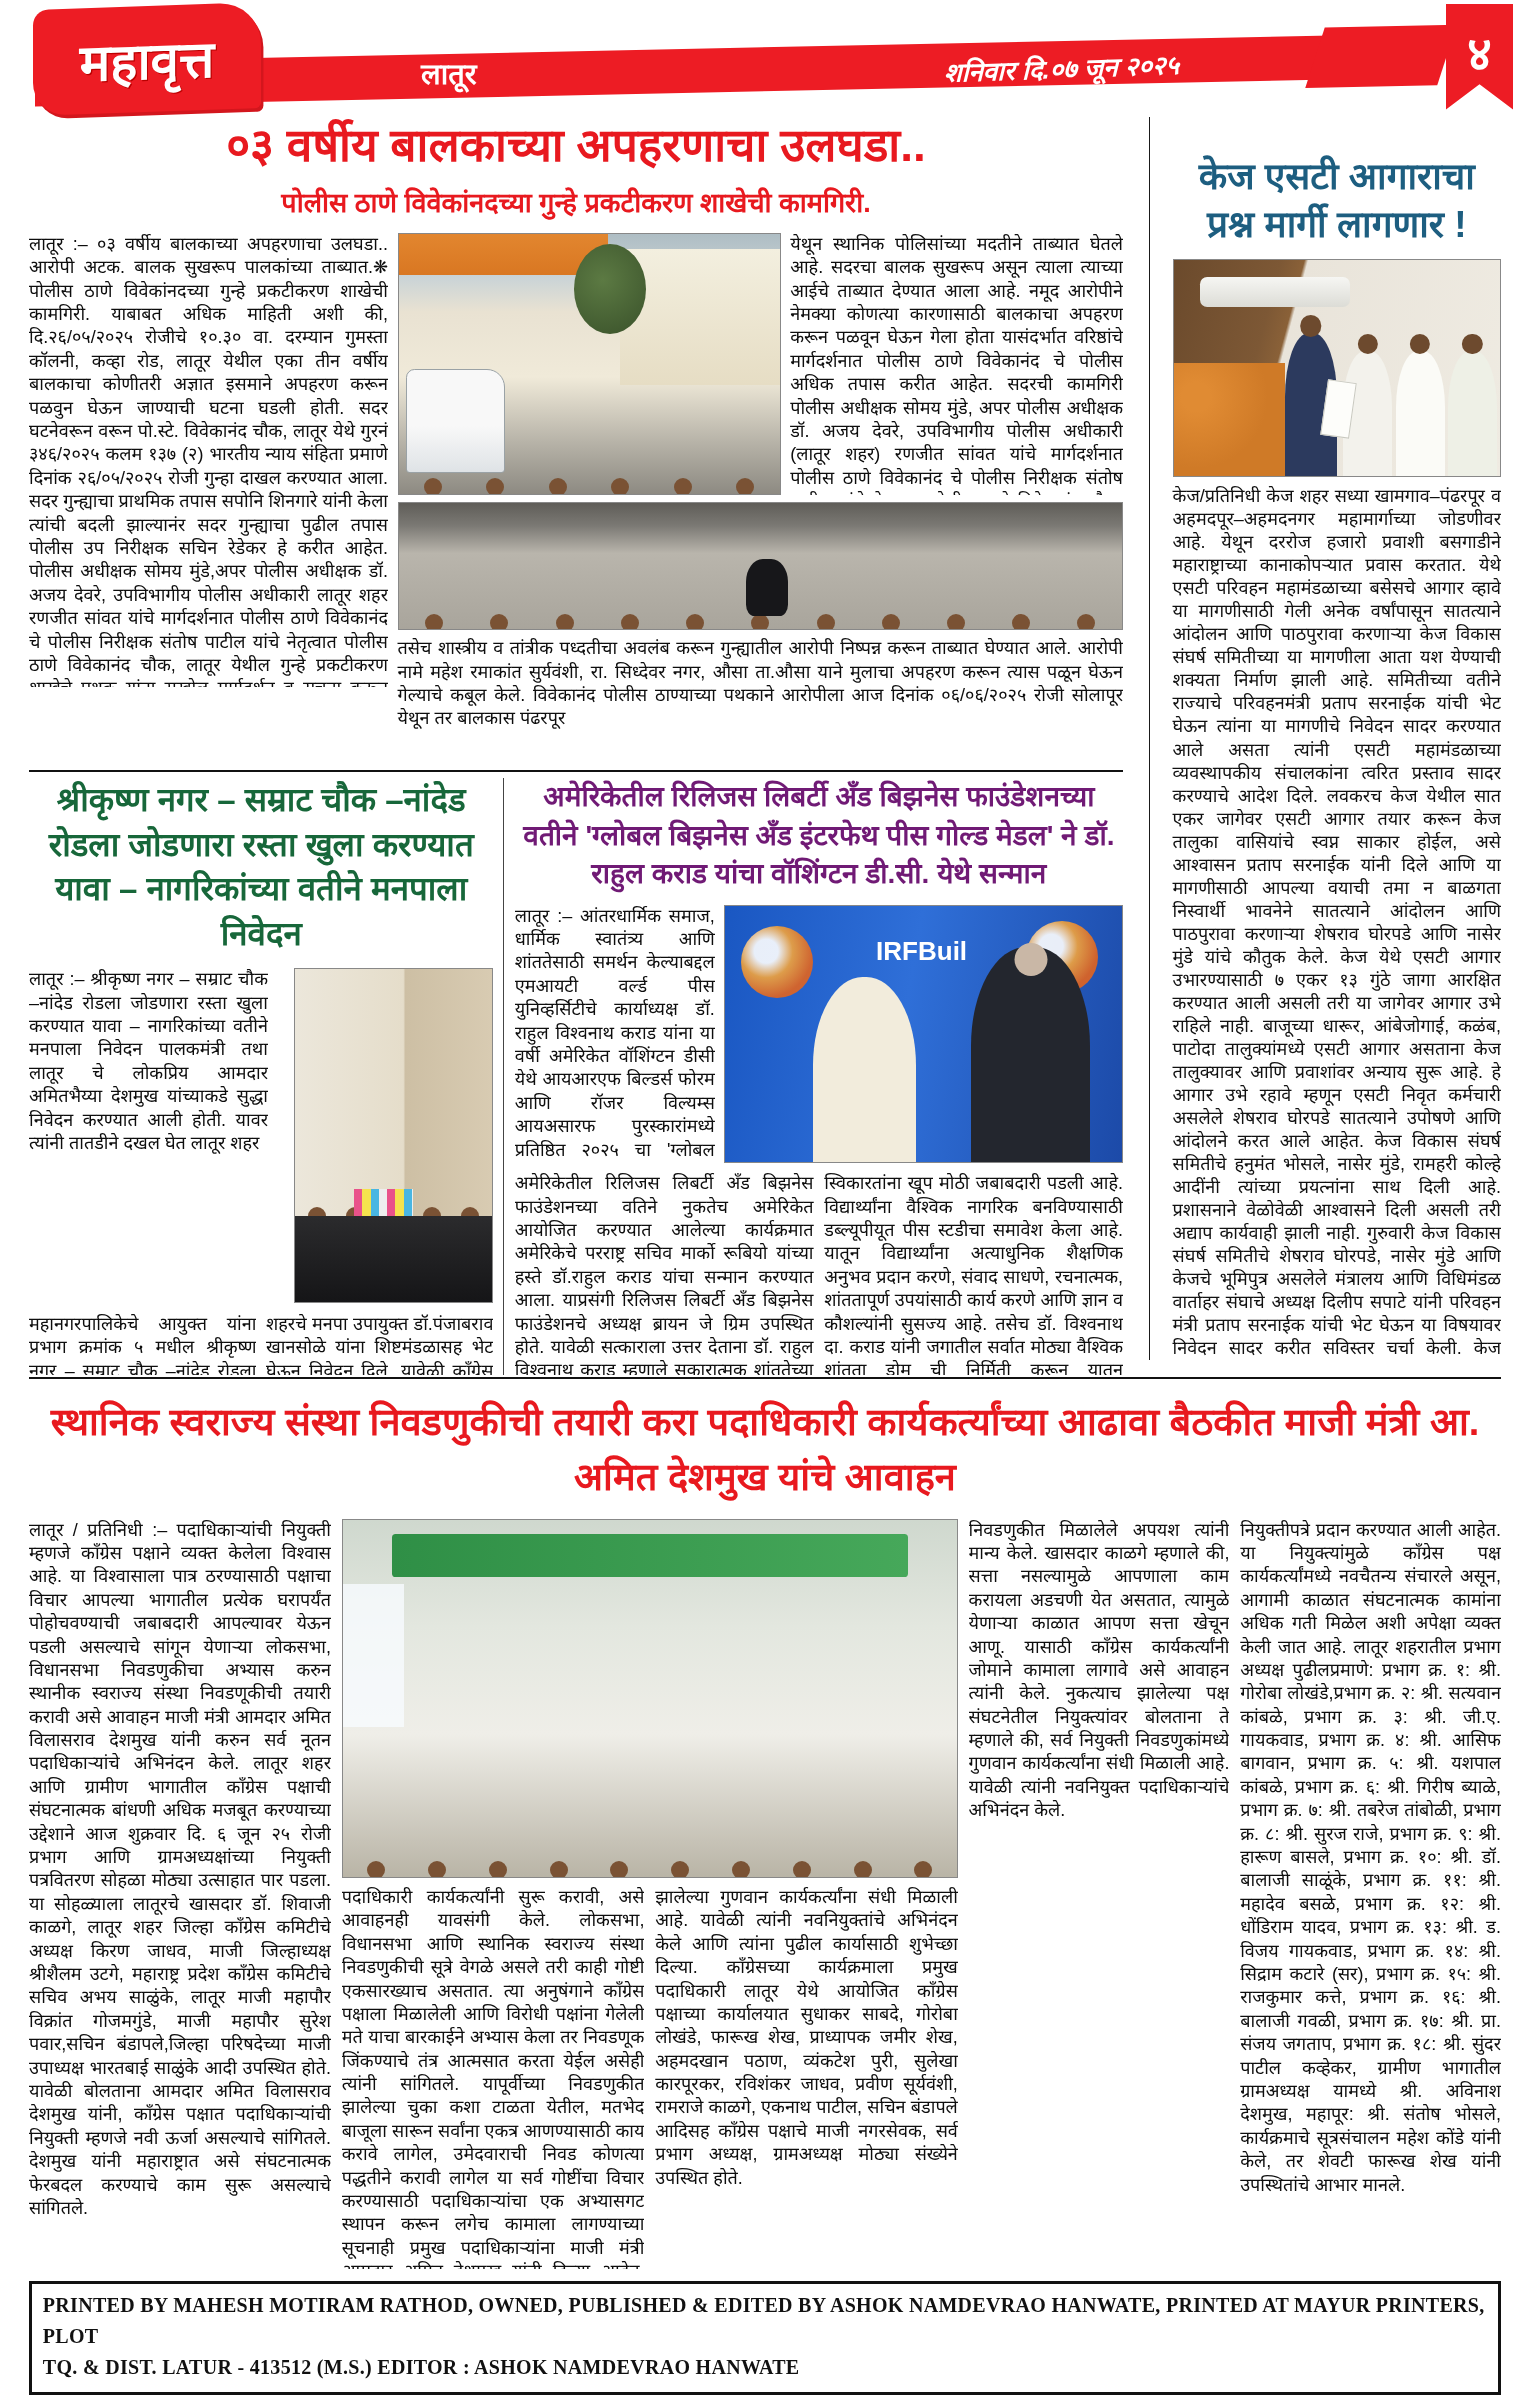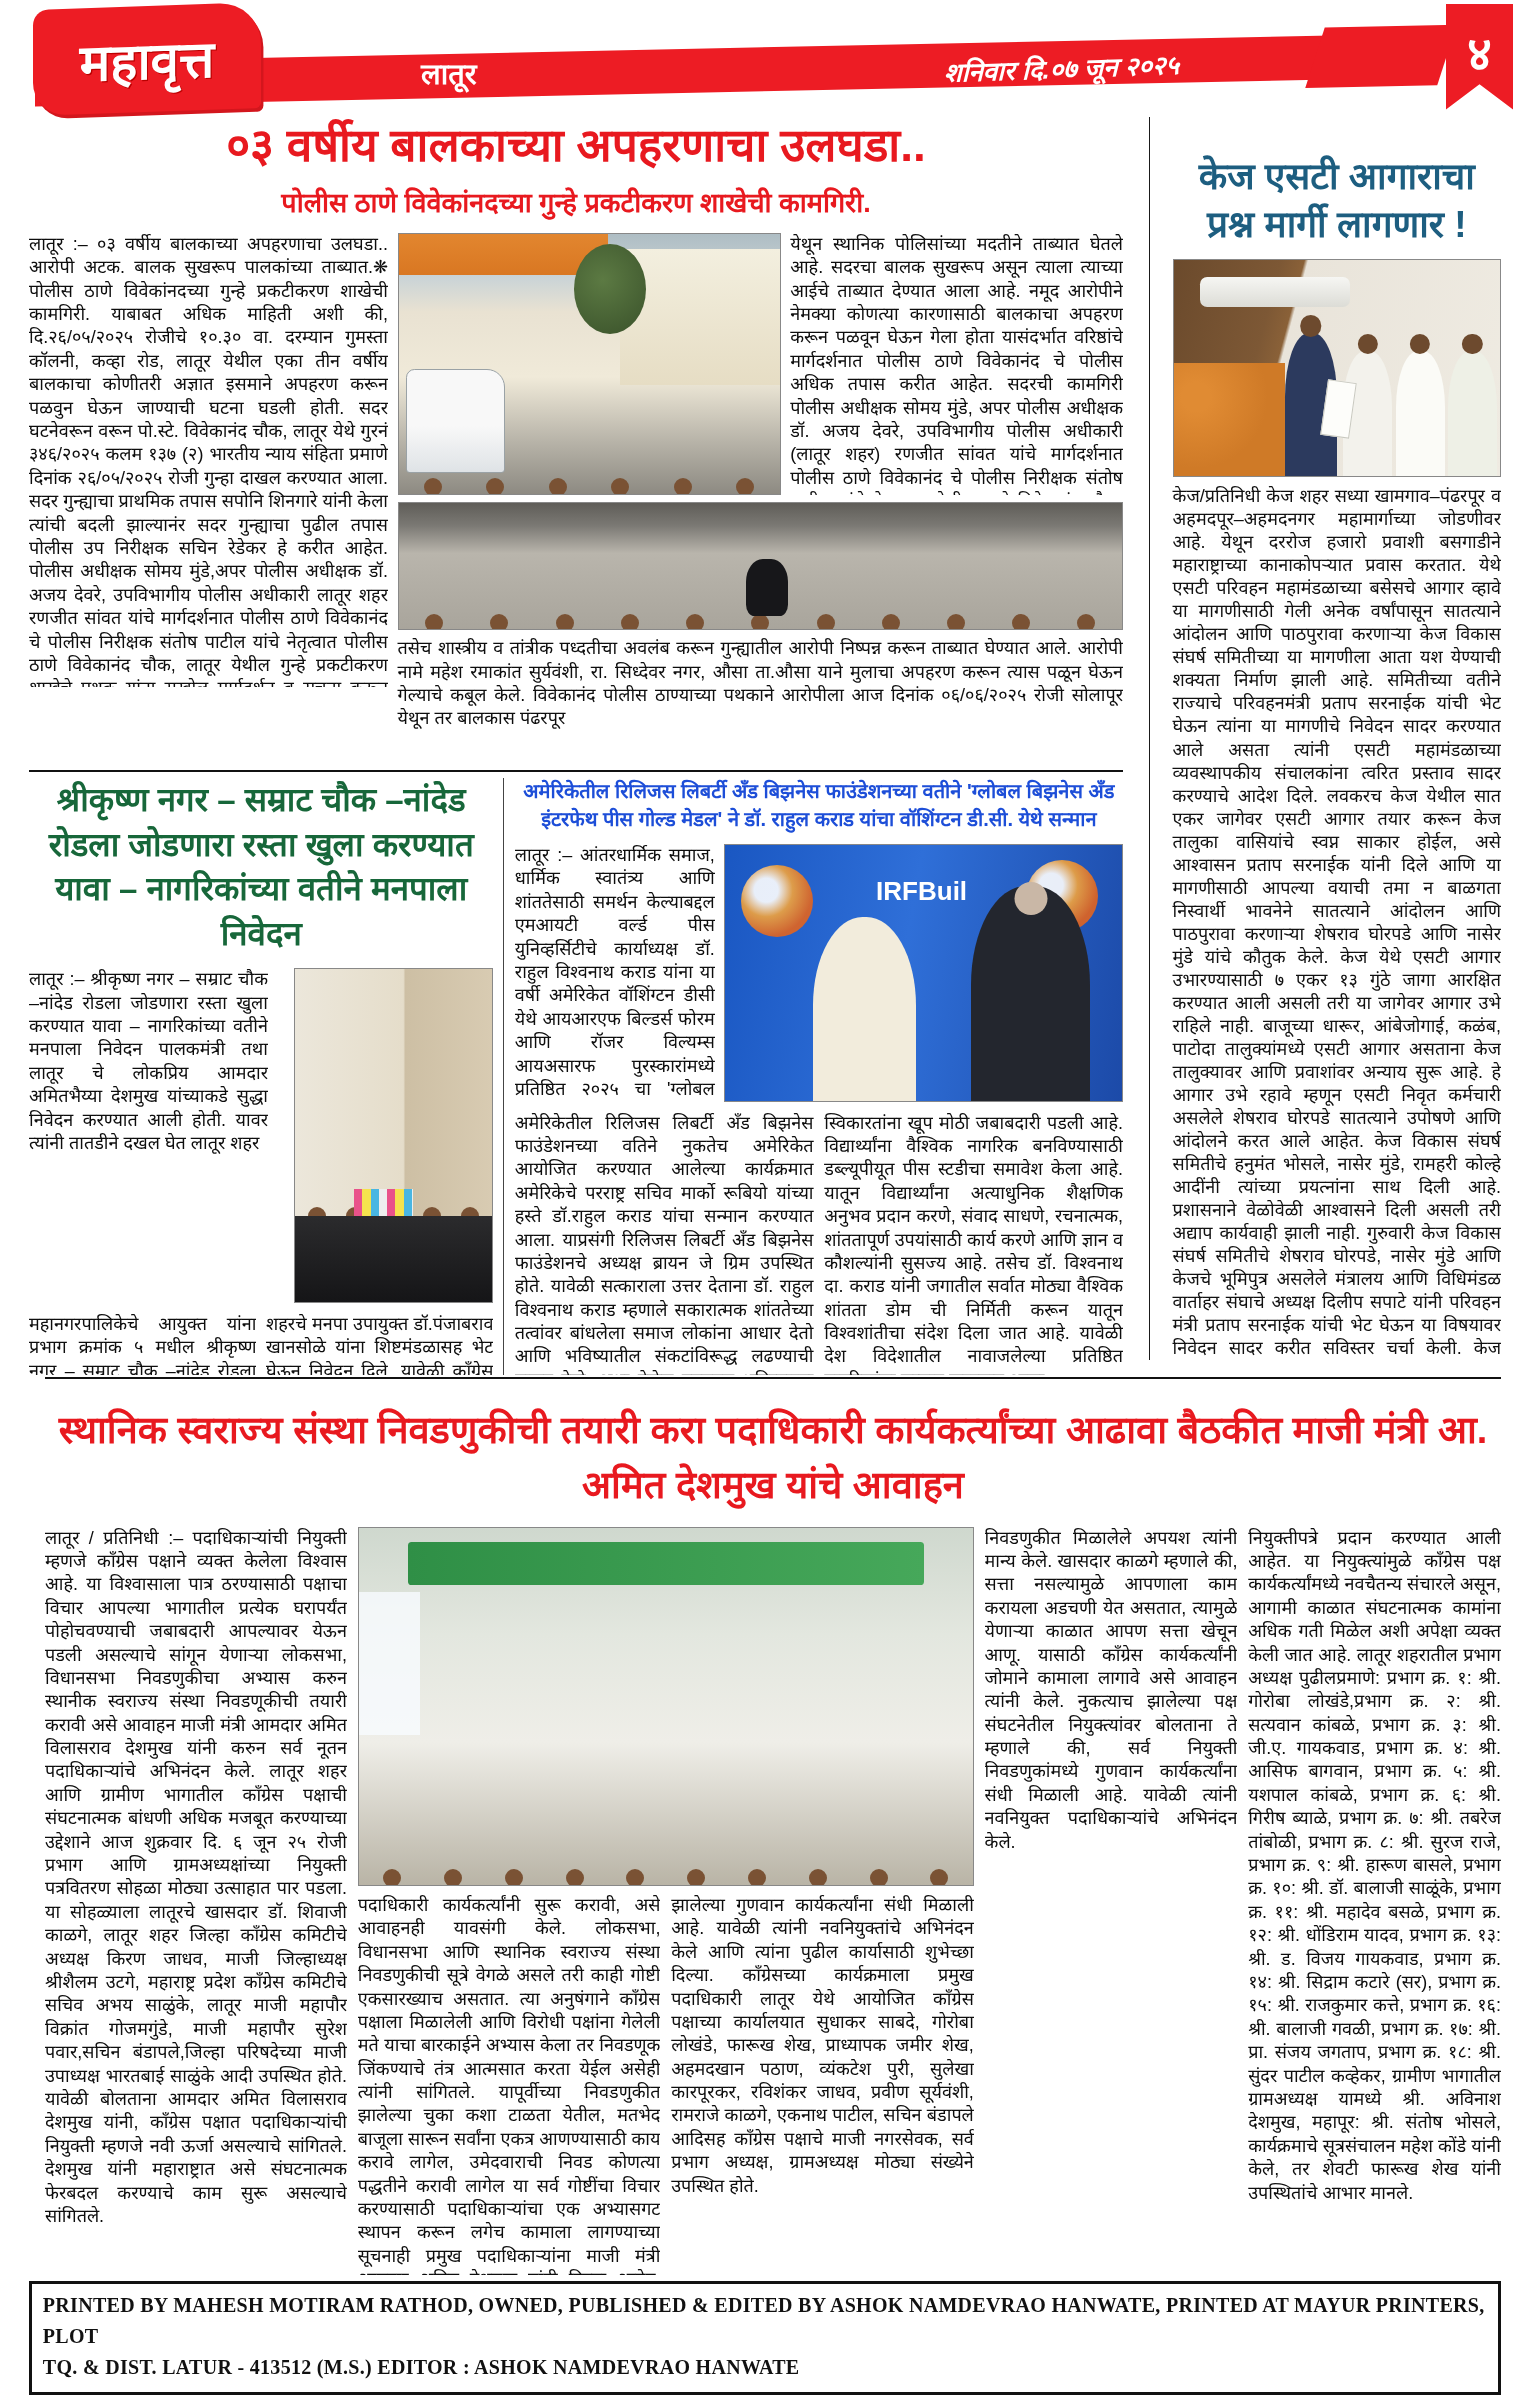--- a/index.html
+++ b/index.html
@@ -99,40 +99,40 @@
   .ph-road { flex:1; height:335px;
     background:linear-gradient(90deg,#ece7db 0%,#e5ddca 55%,#cdbfa4 56%,#d8cbb2 100%); }
   .ph-road .desk { position:absolute; left:0; bottom:0; width:100%; height:26%;
     background:linear-gradient(180deg,#2b2b2d,#151517); }
   .ph-road .books { position:absolute; left:30%; bottom:22%; width:30%; height:12%;
     background:repeating-linear-gradient(90deg,#e9528a 0 8.4px,#f5e34e 8.4px 16.7px,#49b6e2 16.7px 25px,#eee 25px 33px); }
   .ph-road .crowd { height:62%; bottom:24%; }
   .road-body2 { display:flex; gap:9.6px; margin-top:9.6px; }
   .road-body2 > div { flex:1; height:197px; overflow:hidden; }
 
-  .award-h { color:#1d4ed8; font-weight:bold; font-size:20px; line-height:1.38; text-align:center; }
+  .award-h { color:#701a75; font-weight:bold; font-size:28px; line-height:1.38; text-align:center; }
   .award-body1 { display:flex; gap:9.6px; margin-top:10.8px; }
   .award-col1 { width:200px; flex:none; height:258px; overflow:hidden; }
   .ph-award { flex:1; height:258px;
     background:linear-gradient(100deg,#1a57c2 0%,#2f6fd8 45%,#1c4aa8 100%); }
   .ph-award .globe1,.ph-award .globe2 { position:absolute; width:72px; height:72px; border-radius:50%;
     background:radial-gradient(circle at 35% 35%, #fff 18%, #f2a33c 40%, #e2641f 70%); opacity:.9; }
   .ph-award .globe1 { left:4%; top:8%; } .ph-award .globe2 { right:6%; top:6%; }
   .ph-award .irf { position:absolute; left:38%; top:12%; color:#fff; font-size:26px; font-weight:bold; }
   .ph-award .man1 { position:absolute; left:22%; bottom:0; width:26%; height:72%; border-radius:48% 48% 0 0;
     background:#f2ecdc; }
   .ph-award .man2 { position:absolute; right:8%; bottom:0; width:30%; height:84%; border-radius:46% 46% 0 0;
     background:#23262e; }
   .ph-award .man2:before { content:""; position:absolute; top:-3.6px; left:50%; transform:translateX(-50%);
     width:33px; height:33px; border-radius:50%; background:#c9b7a6; }
   .award-body2 { display:flex; gap:10.8px; margin-top:9.6px; }
   .award-body2 > div { flex:1; height:281px; overflow:hidden; }
 
   
-  .elect { border-top:2.4px solid #111; margin-top:2.4px; padding-top:24px; height:898px; overflow:hidden;margin-left:16px; }
+  .elect { border-top:2.4px solid #111; margin-top:2.4px; padding-top:16px; height:898px; overflow:hidden; }
   .elect-h { font-size:38px; line-height:1.45; }
   .elect-body { display:grid; grid-template-columns:302px 616px 1fr 1fr; column-gap:10.8px; margin-top:13px; }
   .elect-col { height:759px; overflow:hidden; }
   .ph-elect { width:100%; height:359px;
     background:linear-gradient(180deg,#cfd8ce 0%,#e3e7df 30%,#efeee8 60%,#b9b4a6 100%); }
   .ph-elect .banner { position:absolute; left:8%; top:4%; width:84%; height:12%;
     background:linear-gradient(90deg,#2f8f46,#46a85a); border-radius:3.6px; }
   .ph-elect .window { position:absolute; left:0; top:18%; width:10%; height:40%; background:#f7fbff; opacity:.8; }
   .ph-elect .crowd { height:58%; }
   .elect-mid-cols { display:flex; gap:10.8px; margin-top:8.4px; }

